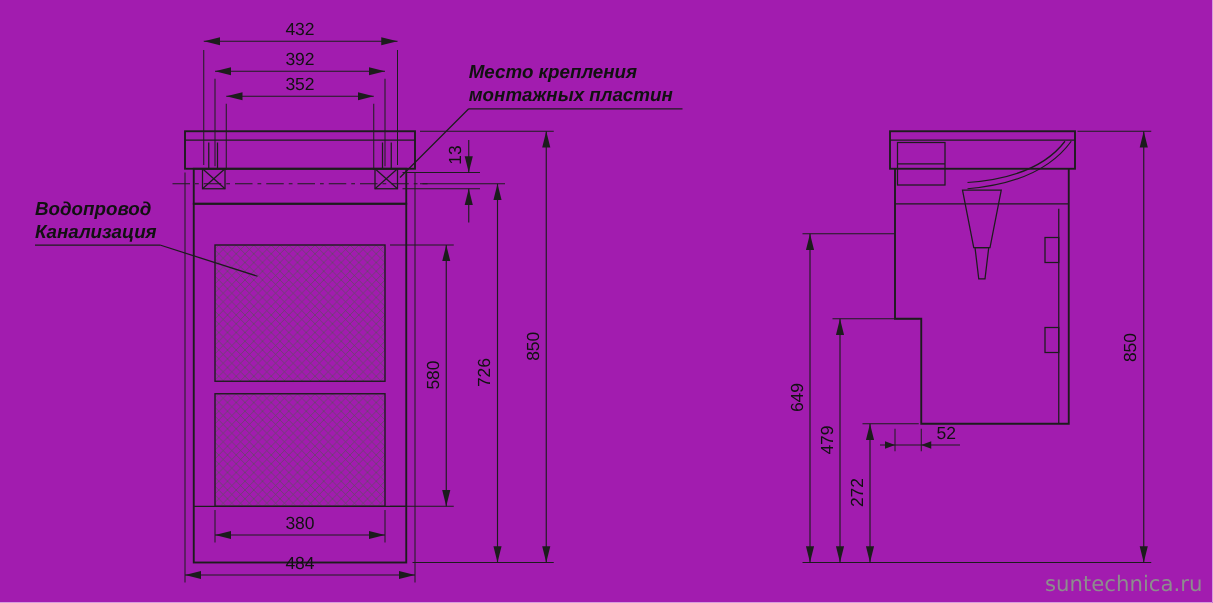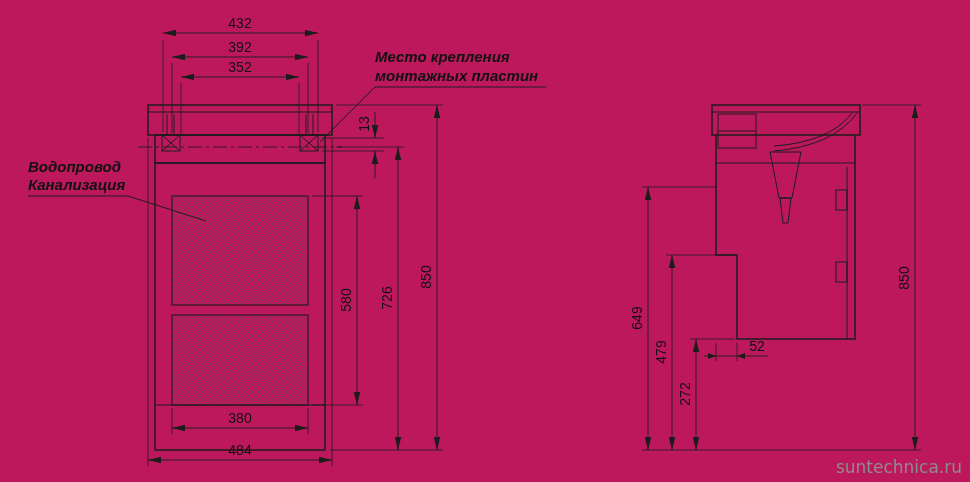--- a/index.html
+++ b/index.html
@@ -1,16 +1,16 @@
 <!DOCTYPE html>
 <html><head>
 <meta charset="utf-8">
 <style>
   html,body{margin:0;padding:0;background:#ffffff;}
-  .stage{position:relative;width:970px;height:482px;background:#be185d;overflow:hidden;}
+  .stage{position:relative;width:970px;height:482px;background:#a21caf;overflow:hidden;}
   svg{display:block;}
   .part{fill:none;stroke:#1c1c1c;stroke-width:1.5;}
   .thin{fill:none;stroke:#1c1c1c;stroke-width:1;}
   .dim{fill:none;stroke:#1c1c1c;stroke-width:0.9;}
   .ext{fill:none;stroke:#1c1c1c;stroke-width:0.8;}
   .cl{fill:none;stroke:#1c1c1c;stroke-width:0.9;stroke-dasharray:14 4 3 4;}
   .hatch{fill:url(#xh);stroke:#1c1c1c;stroke-width:1.1;}
   .arrowfill{fill:#1c1c1c;stroke:none;}
   text.dimtxt{font:14px "Liberation Sans", sans-serif; fill:#111;}
   text.lbl{font:italic bold 15px "Liberation Sans", sans-serif; fill:#111;}

